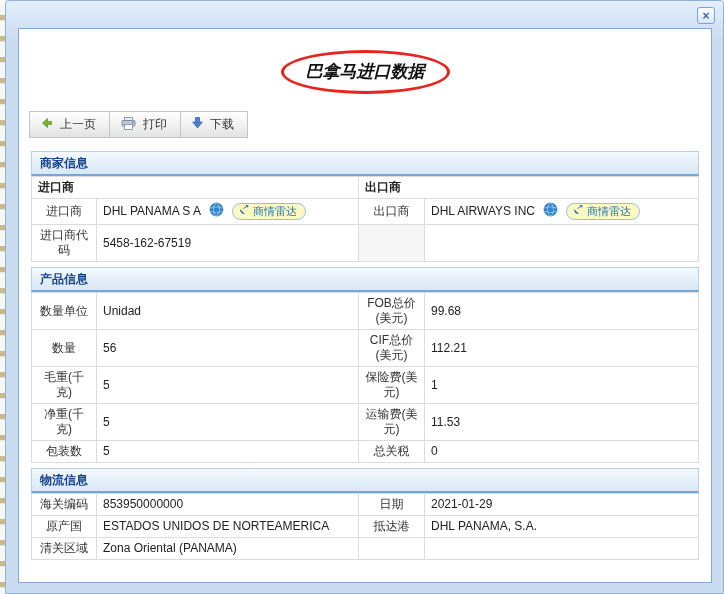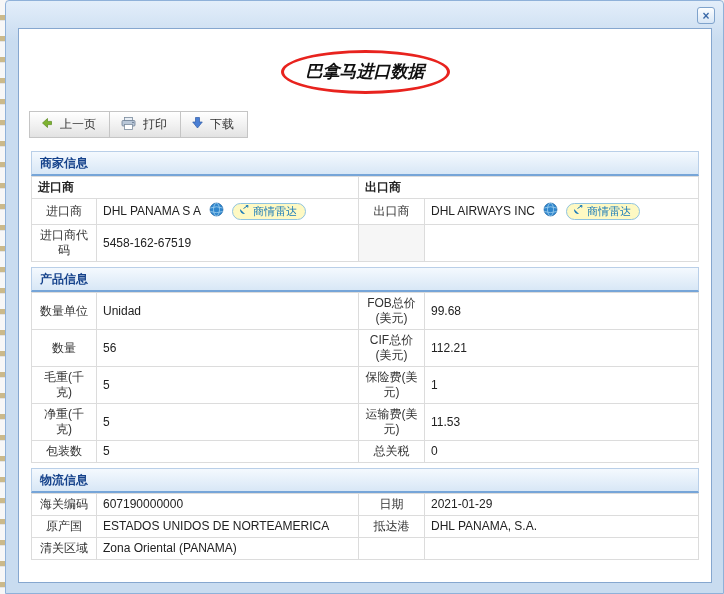--- a/index.html
+++ b/index.html
@@ -240,21 +240,21 @@
         <table class="grid">
           <colgroup>
               <col style="width:65px">
               <col style="width:262px">
               <col style="width:66px">
               <col>
             </colgroup>
           <tbody>
               <tr>
             <td class="lbl">海关编码</td>
-            <td>607190000000</td>
+            <td>853950000000</td>
             <td class="lbl">日期</td>
             <td>2021-01-29</td>
           </tr>
           <tr>
             <td class="lbl">原产国</td>
             <td>ESTADOS UNIDOS DE NORTEAMERICA</td>
             <td class="lbl">抵达港</td>
             <td>DHL PANAMA, S.A.</td>
           </tr>
           <tr>

